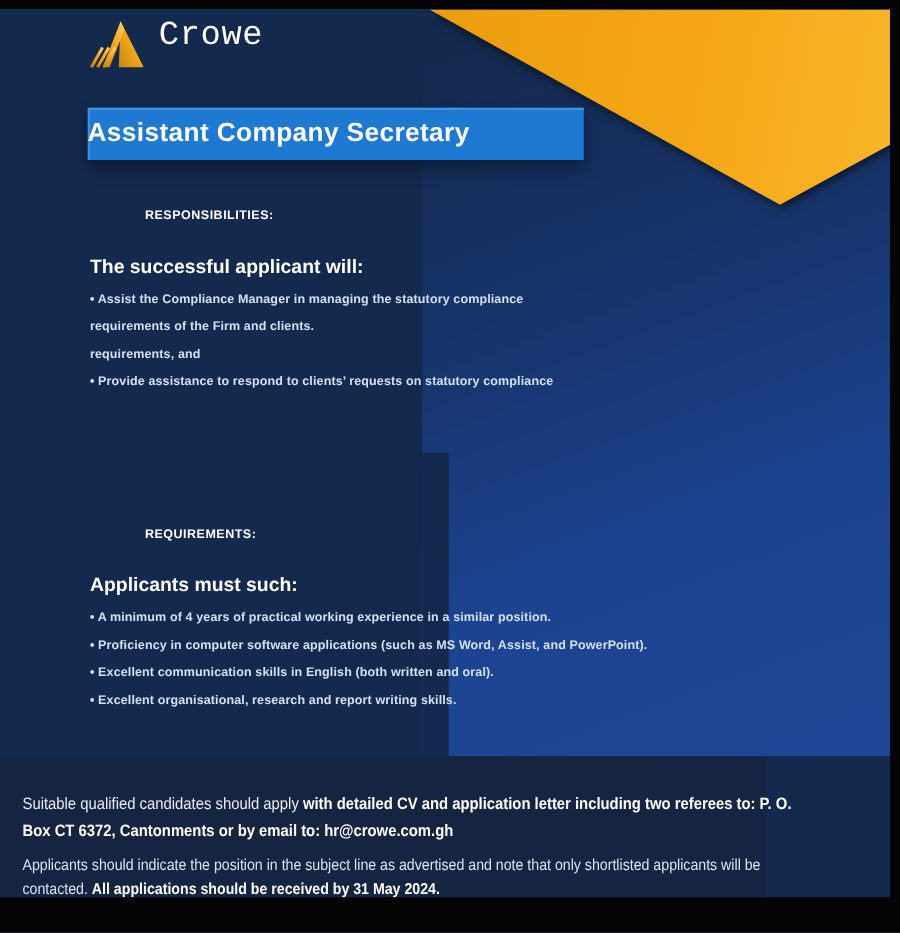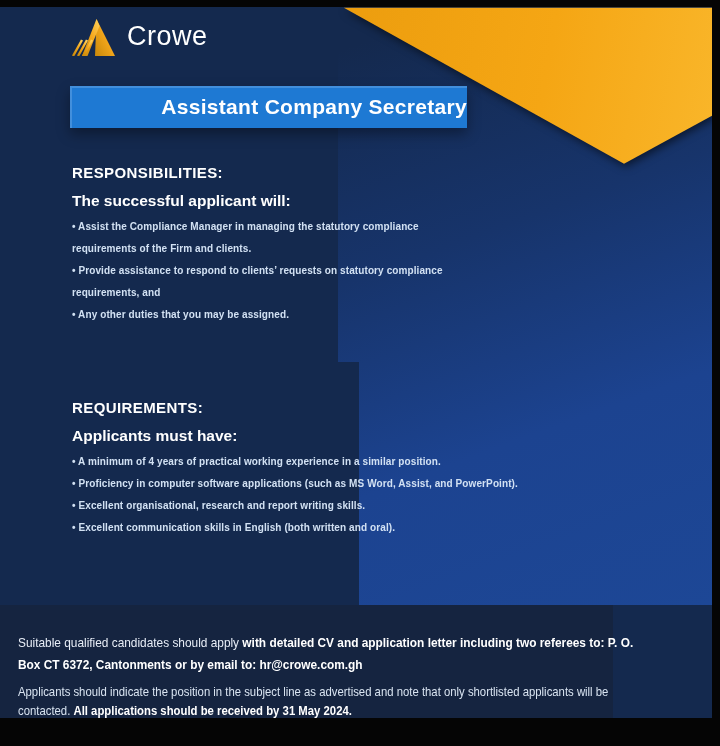--- a/index.html
+++ b/index.html
@@ -14,33 +14,33 @@
   
   .step-patch{position:absolute;left:338px;top:355px;width:21px;height:243px;
           background:var(--navy,#14294e);}
   
   .ribbon-wrap{position:absolute;left:336px;top:0;width:376px;height:160px;
           filter:drop-shadow(2px 3px 4px rgba(0,0,0,.55));}
   .ribbon{width:100%;height:100%;
           background:linear-gradient(100deg,var(--accent-yellow-dark,#ec9d0e),var(--accent-yellow,#f5a614) 55%,#f9b62a);
           clip-path:polygon(2.1% 0.5%,100% 0.5%,100% 68%,76.6% 98%);}
   
-  .logo{position:absolute;left:70px;top:7px;display:flex;align-items:center;gap:11px;height:44px;}
+  .logo{position:absolute;left:70px;top:7px;display:flex;gap:11px;height:44px;font-family:Liberation Mono, monospace;}
   .logo-text{color:#fff;font-size:27px;font-weight:500;letter-spacing:.5px;}
   
   .banner{position:absolute;left:70px;top:79px;width:397px;height:42px;
-          background:var(--banner-blue,#1e79d3);display:flex;align-items:center;justify-content:flex-end;
+          background:var(--banner-blue,#1e79d3);display:flex;align-items:center;justify-content:flex-start;
           box-shadow:0 6px 12px rgba(0,0,0,.35), inset 2px 2px 0 rgba(110,170,230,.45);}
   .banner span{color:#fff;font-weight:700;font-size:21px;letter-spacing:.3px;}
   
   .section{position:absolute;left:72px;width:640px;}
   #sec-0{top:157px;}
-  #sec-1{top:392px;}
-  .sec-heading{color:#fff;font-weight:700;font-size:15px;letter-spacing:.4px;line-height:17px;}
-  .sec-intro{color:#fff;font-weight:700;font-size:15.5px;line-height:18px;margin-top:11px;}
+  #sec-1{top:412px;}
+  .sec-heading{color:#fff;font-weight:700;font-size:10px;letter-spacing:.4px;line-height:17px;margin-left:44px;}
+  .sec-intro{color:#fff;font-weight:700;font-size:15.5px;line-height:18px;margin-top:24px;}
   .sec-list{margin-top:6px;}
   .body-line{font-size:10px;line-height:22px;color:var(--body-text,#d2e1f3);
           letter-spacing:.1px;white-space:nowrap;font-weight:bold;}
   
   .footer-band{position:absolute;left:0;top:598px;width:613px;height:113px;
           background:var(--footer-navy,#152440);}
   .footer-text{padding:27px 0 0 20px;transform:scaleX(.9);transform-origin:left top;}
   .foot-line{font-size:13.2px;line-height:22px;color:#e8eef7;white-space:nowrap;}
   .foot-line.p2{font-size:12.6px;line-height:18.5px;color:#d9e4f1;}
   .foot-line.pstart{margin-top:7px;}
@@ -86,34 +86,33 @@
     <div class="banner">
       <span>Assistant Company Secretary</span>
     </div>
 
     <div class="section" id="sec-0">
       <div class="sec-heading">RESPONSIBILITIES:</div>
       <div class="sec-intro">The successful applicant will:</div>
       <div class="sec-list">
           <div class="body-line">• Assist the Compliance Manager in managing the statutory compliance</div>
           <div class="body-line">requirements of the Firm and clients.</div>
+          <div class="body-line">requirements, and</div>
           <div class="body-line">• Provide assistance to respond to clients’ requests on statutory compliance</div>
-          <div class="body-line">requirements, and</div>
-          <div class="body-line">• Any other duties that you may be assigned.</div>
         </div>
     </div>
 
     <div class="section" id="sec-1">
       <div class="sec-heading">REQUIREMENTS:</div>
-      <div class="sec-intro">Applicants must have:</div>
+      <div class="sec-intro">Applicants must such:</div>
       <div class="sec-list">
           <div class="body-line">• A minimum of 4 years of practical working experience in a similar position.</div>
           <div class="body-line">• Proficiency in computer software applications (such as MS Word, Assist, and PowerPoint).</div>
+          <div class="body-line">• Excellent communication skills in English (both written and oral).</div>
           <div class="body-line">• Excellent organisational, research and report writing skills.</div>
-          <div class="body-line">• Excellent communication skills in English (both written and oral).</div>
         </div>
     </div>
 
     <div class="footer-band">
       <div class="footer-text" id="footer-text">
           <div class="foot-line"><span>Suitable qualified candidates should apply </span><span class="b">with detailed CV and application letter including two referees to: P. O.</span></div>
           <div class="foot-line"><span class="b">Box CT 6372, Cantonments or by email to: hr@crowe.com.gh</span></div>
           <div class="foot-line p2 pstart"><span>Applicants should indicate the position in the subject line as advertised and note that only shortlisted applicants will be</span></div>
           <div class="foot-line p2"><span>contacted.  </span><span class="b">All applications should be received by 31 May 2024.</span></div>
         </div>

